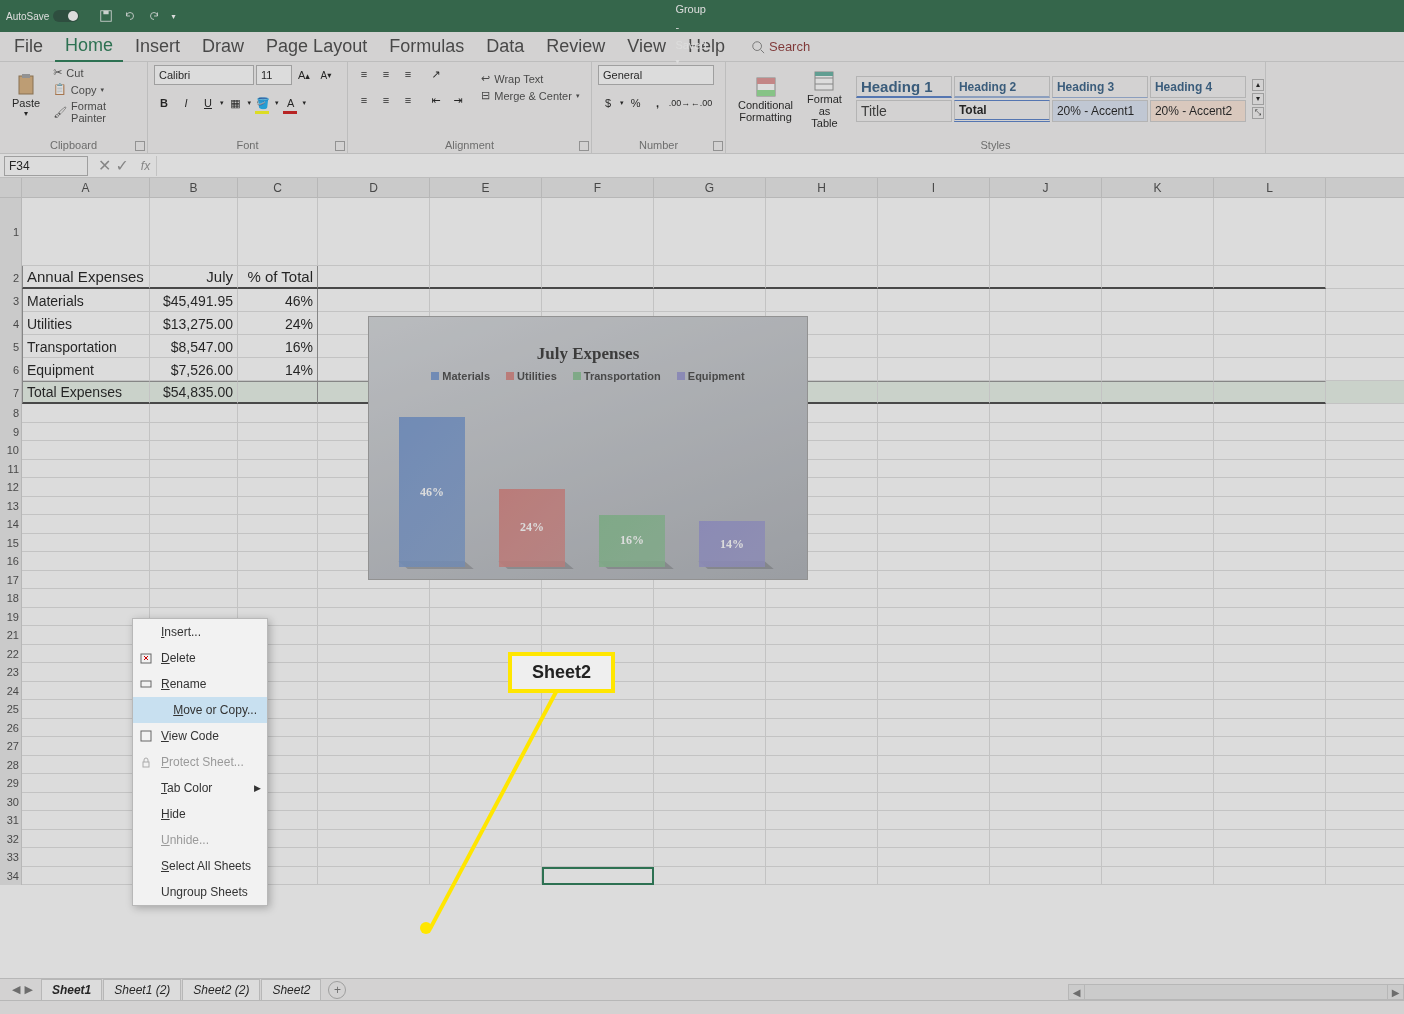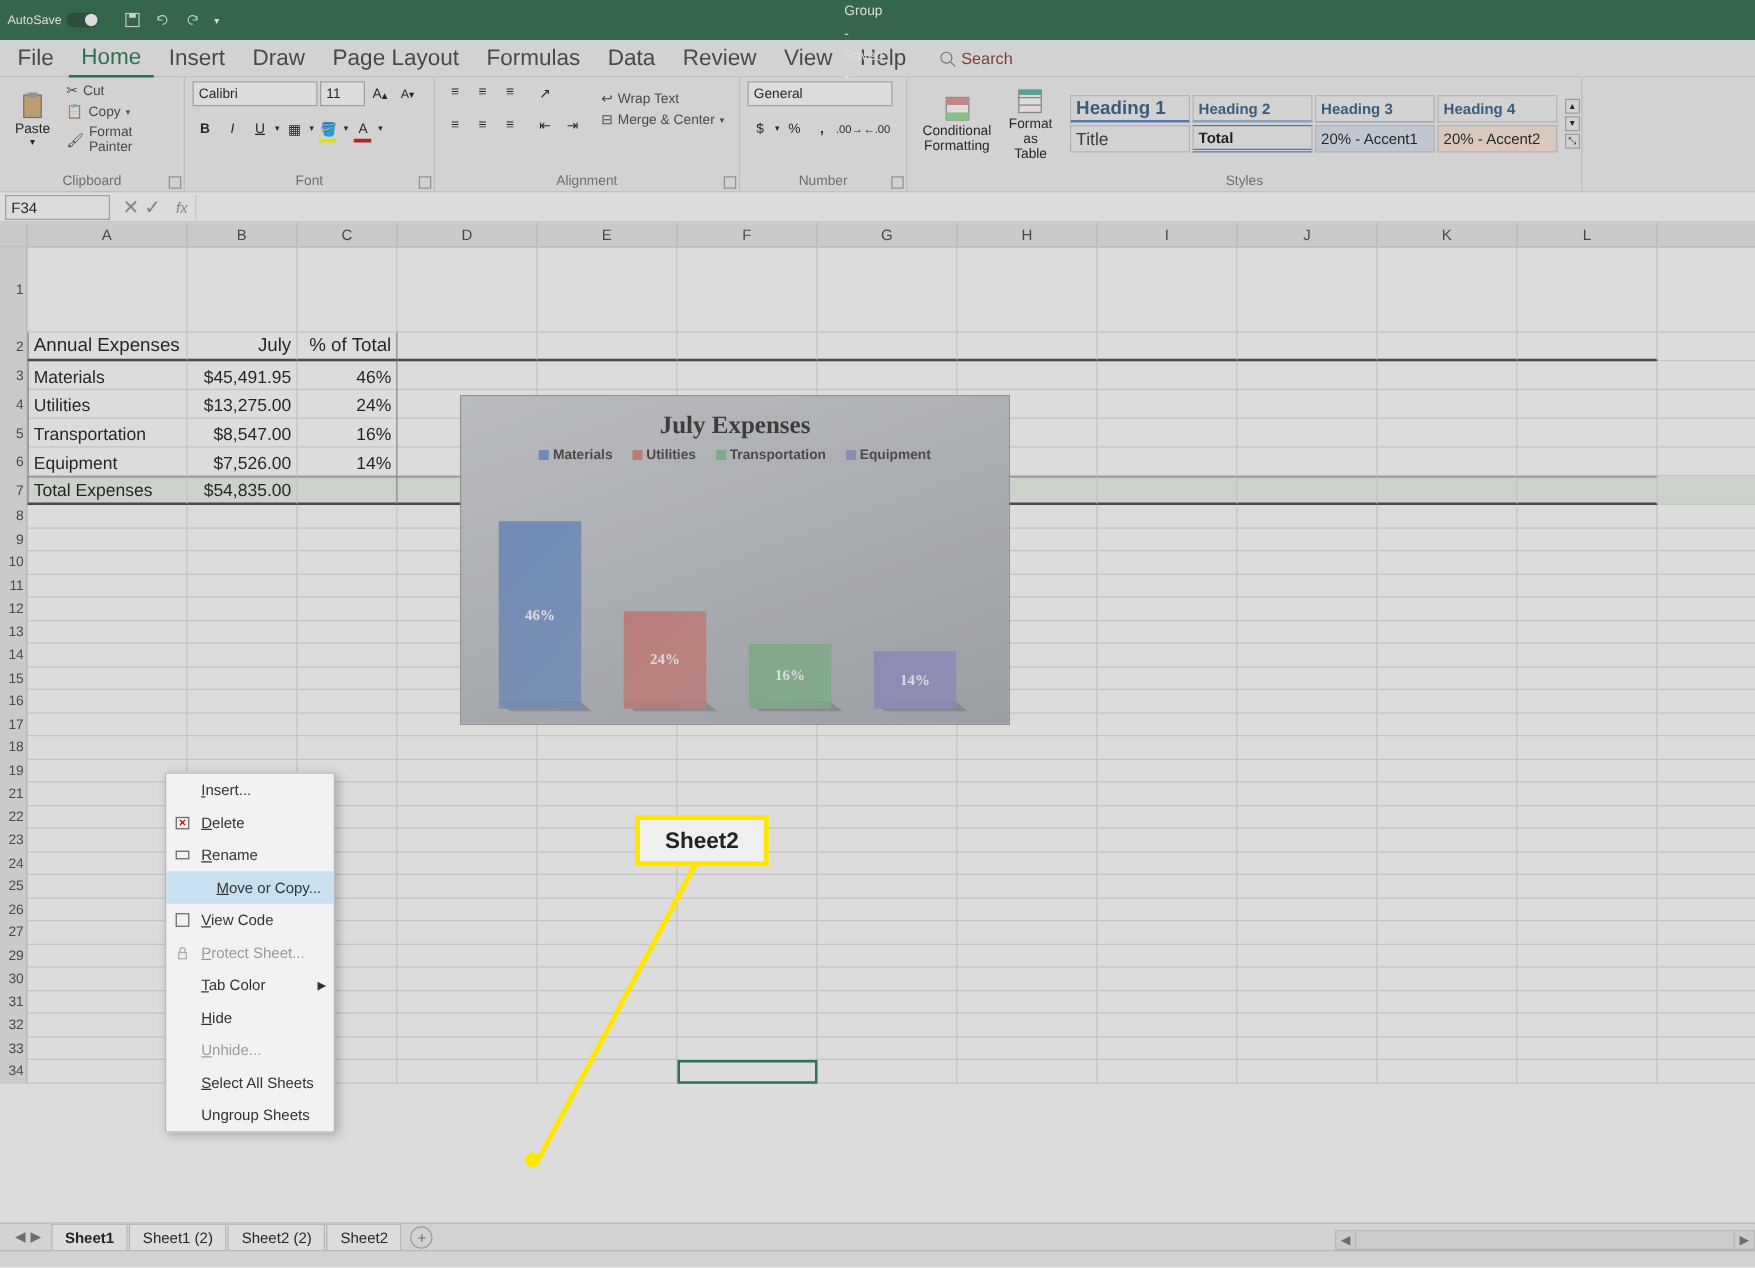--- a/index.html
+++ b/index.html
@@ -58,39 +58,39 @@
 .right { justify-content: flex-end; }
 .total-row { background: #e6f1e6; }
 .col-A { width: 128px; } .col-B { width: 88px; } .col-C { width: 80px; }
 .col-D,.col-E,.col-F,.col-G,.col-H,.col-I,.col-J,.col-K,.col-L { width: 112px; }
 .header-row .cell { border-bottom: 2px solid #333; font-size: 15px; }
 .border-left-thin { border-left: 1px solid #888; }
 .border-right-thin { border-right: 1px solid #888 !important; }
 .total-row .cell { border-top: 1px solid #888; border-bottom: 2px solid #333; }
 
 .chart-box { position: absolute; left: 368px; top: 138px; width: 440px; height: 264px; background: linear-gradient(160deg, #cfd2d6 0%, #a5a9b0 100%); border: 1px solid #999; z-index: 10; }
-.chart-title { font-family: Georgia, serif; font-weight: bold; font-size: 20px; text-align: center; padding: 12px 0 6px; color: #222; }
+.chart-title { font-family: Georgia, serif; font-weight: bold; font-size: 17px; text-align: center; padding: 27px 0 6px; color: #222; }
 .chart-legend { display: flex; justify-content: center; gap: 16px; font-family: Georgia, serif; font-size: 11px; font-weight: bold; color: #333; }
 .leg-item { display: flex; align-items: center; gap: 3px; }
 .leg-sq { width: 8px; height: 8px; }
 .chart-bars { position: absolute; bottom: 12px; left: 30px; right: 30px; height: 170px; display: flex; align-items: flex-end; gap: 34px; }
 .bar { width: 66px; position: relative; display: flex; align-items: center; justify-content: center; color: #fff; font-weight: bold; font-size: 12px; font-family: Georgia, serif; }
 .bar::after { content: ''; position: absolute; bottom: -2px; left: 4px; width: 100%; height: 8px; background: rgba(0,0,0,0.2); transform: skewX(50deg); z-index: -1; }
 
 .context-menu { position: absolute; left: 132px; top: 618px; width: 136px; background: #f2f2f2; border: 1px solid #b8b8b8; box-shadow: 2px 2px 8px rgba(0,0,0,0.25); z-index: 50; font-size: 12px; }
 .cm-item { height: 26px; display: flex; align-items: center; padding: 0 10px 0 28px; position: relative; color: #333; }
 .cm-item.hover { background: #c8e0f0; justify-content: flex-end; }
 .cm-item.disabled { color: #9a9a9a; }
 .cm-icon { position: absolute; left: 6px; width: 14px; height: 14px; }
 .cm-arrow { position: absolute; right: 6px; font-size: 9px; }
 .u { text-decoration: underline; }
 
 .sheet-bar { position: absolute; bottom: 14px; left: 0; right: 0; height: 22px; background: #f3f2f1; border-top: 1px solid #ccc; display: flex; align-items: center; padding: 0 4px; z-index: 30; }
 .sheet-nav { display: flex; gap: 4px; padding: 0 8px; color: #666; font-size: 11px; }
-.sheet-tab { padding: 3px 10px; background: #fff; border: 1px solid #ccc; border-bottom: none; font-size: 12px; margin-right: 1px; }
+.sheet-tab { padding: 3px 10px; background: #fff; border: 1px solid #ccc; border-bottom: none; font-size: 12px; margin-right: 1px; font-style: italic; }
 .sheet-tab.active { font-weight: 600; }
 .sheet-add { width: 18px; height: 18px; border: 1px solid #aaa; border-radius: 50%; display: flex; align-items: center; justify-content: center; font-size: 12px; margin-left: 6px; color: #666; }
 
 .callout { position: absolute; left: 508px; top: 652px; z-index: 55; }
 .callout-box { border: 4px solid #ffe600; background: #efefef; padding: 6px 20px; font-size: 18px; font-weight: 600; color: #222; }
 .callout-line { position: absolute; left: 46px; top: 40px; width: 4px; height: 268px; background: #ffe600; transform-origin: top; transform: rotate(28deg); }
 .callout-dot { position: absolute; width: 12px; height: 12px; background: #ffe600; border-radius: 50%; left: -88px; top: 270px; }
 
 .status-bar { position: absolute; bottom: 0; left: 0; right: 0; height: 14px; background: #f3f2f1; border-top: 1px solid #ccc; }
 .scroll-right { position: absolute; right: 0; bottom: 14px; width: 336px; height: 16px; background: #e8e8e8; border: 1px solid #ccc; display: flex; z-index: 31; }
@@ -713,20 +713,35 @@
         <div class="cell col-F rn"></div>
         <div class="cell col-G rn"></div>
         <div class="cell col-H rn"></div>
         <div class="cell col-I rn"></div>
         <div class="cell col-J rn"></div>
         <div class="cell col-K rn"></div>
         <div class="cell col-L rn"></div>
       </div>
       <div class="row rn">
         <div class="row-h rn">27</div>
+        <div class="cell col-A rn"></div>
+        <div class="cell col-B rn"></div>
+        <div class="cell col-C rn"></div>
+        <div class="cell col-D rn"></div>
+        <div class="cell col-E rn"></div>
+        <div class="cell col-F rn"></div>
+        <div class="cell col-G rn"></div>
+        <div class="cell col-H rn"></div>
+        <div class="cell col-I rn"></div>
+        <div class="cell col-J rn"></div>
+        <div class="cell col-K rn"></div>
+        <div class="cell col-L rn"></div>
+      </div>
+      <div class="row rn">
+        <div class="row-h rn">28</div>
         <div class="cell col-A rn"></div>
         <div class="cell col-B rn"></div>
         <div class="cell col-C rn"></div>
         <div class="cell col-D rn"></div>
         <div class="cell col-E rn"></div>
         <div class="cell col-F rn"></div>
         <div class="cell col-G rn"></div>
         <div class="cell col-H rn"></div>
         <div class="cell col-I rn"></div>
         <div class="cell col-J rn"></div>

